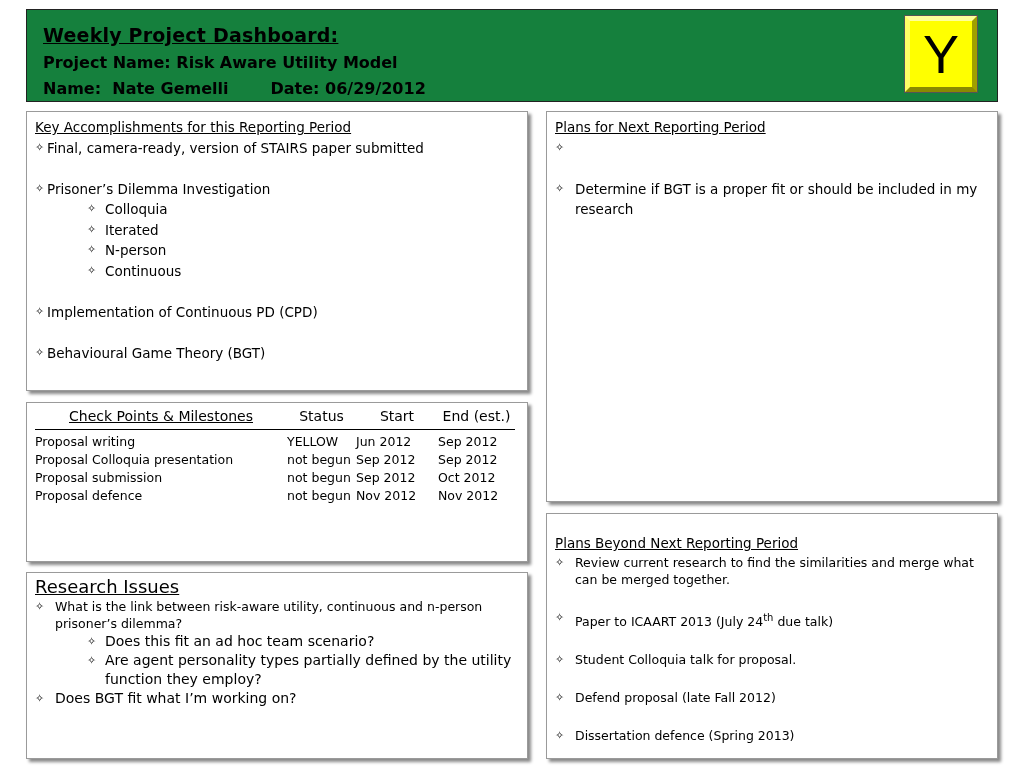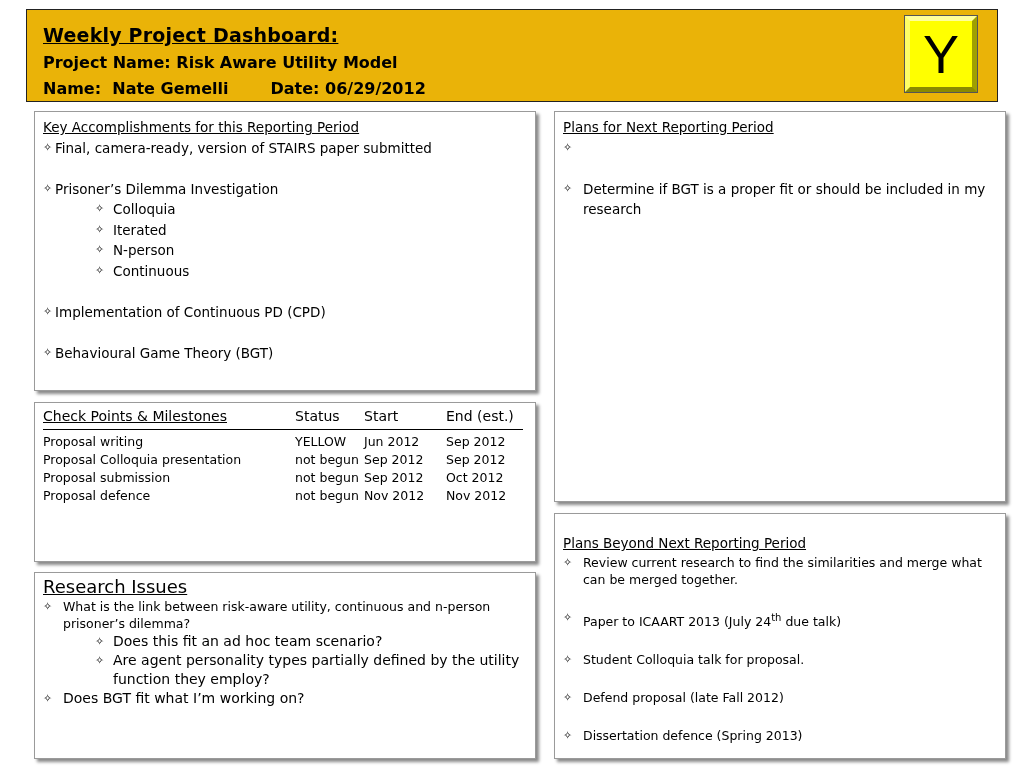--- a/index.html
+++ b/index.html
@@ -5,42 +5,42 @@
   html, body { margin: 0; padding: 0; }
   body {
     width: 1024px; height: 768px; overflow: hidden;
     background: #ffffff;
     font-family: "DejaVu Sans", sans-serif;
     color: #000;
     position: relative;
   }
   .header {
     position: absolute; left: 26px; top: 9px; width: 972px; height: 93px;
-    border: 1px solid #222; background: #eab308; box-sizing: border-box;
+    border: 1px solid #222; background: #15803d; box-sizing: border-box;
   }
   .title {
     position: absolute; left: 16px; top: 14px;
     font-size: 19px; font-weight: bold; text-decoration: underline; letter-spacing: 0.2px;
   }
   .sub1 { position: absolute; left: 16px; top: 43px; font-size: 16px; font-weight: bold; }
   .sub2 { position: absolute; left: 16px; top: 69px; font-size: 16px; font-weight: bold; white-space: pre; }
   .sub2 .date { margin-left: 42px; }
   .badge {
     position: absolute; left: 878px; top: 6px; width: 72px; height: 76px;
     background: #ffff00; box-sizing: border-box;
     border-top: 5px solid #ffff99; border-left: 5px solid #ffff66;
     border-right: 5px solid #a0a000; border-bottom: 5px solid #8a8a00;
     outline: 1px solid #555;
     display: flex; align-items: center; justify-content: center;
     font-family: "Liberation Sans", sans-serif; font-size: 54px; color: #000; line-height: 1;
   }
   .panel {
     position: absolute; background: #fff; border: 1px solid #9a9a9a; box-sizing: border-box;
     box-shadow: 3px 3px 3px #8a8a8a;
-    font-size: 13.5px; line-height: 20.5px; margin-left: 8px;
+    font-size: 13.5px; line-height: 20.5px;
   }
   .panel .ptitle { font-weight: normal; text-decoration: underline; font-size: 13.5px; }
   .p-acc { left: 26px; top: 111px; width: 502px; height: 280px; padding: 5px 8px; }
   .p-chk { left: 26px; top: 402px; width: 502px; height: 160px; padding: 3px 8px; }
   .p-res { left: 26px; top: 572px; width: 502px; height: 187px; padding: 4px 8px; }
   .p-next { left: 546px; top: 111px; width: 452px; height: 391px; padding: 5px 8px; }
   .p-beyond { left: 546px; top: 513px; width: 452px; height: 246px; padding: 19px 8px; }
 
   .bl { display: flex; }
   .bl .g { width: 12px; flex: none; font-size: 11px; }
@@ -50,21 +50,21 @@
   .hang { display: flex; }
   .hang .g { width: 20px; flex: none; font-size: 11px; }
   .hang.sm { font-size: 12.5px; line-height: 17px; }
   .hang.md { font-size: 14px; line-height: 19px; }
   .subq { padding-left: 52px; display: flex; font-size: 14px; line-height: 19px; }
   .subq .g { width: 18px; flex: none; font-size: 11px; }
   .p-beyond .hang { font-size: 12.5px; line-height: 17px; }
   .p-beyond .spacer { height: 21px; }
 
   table.ms { border-collapse: collapse; font-size: 12.5px; width: 480px; }
-  table.ms th { font-weight: normal; text-align: left; font-size: 14px; padding: 0 0 2px 0; border-bottom: 1px solid #000; }
+  table.ms th { font-weight: normal; text-align: center; font-size: 14px; padding: 0 0 2px 0; border-bottom: 1px solid #000; }
   table.ms th.c0 { text-decoration: none; }
   table.ms td { padding: 0; line-height: 18px; }
   .c0 { width: 252px; } .c1 { width: 69px; } .c2 { width: 82px; }
 </style>
 </head>
 <body>
 
 <div class="header">
   <div class="title">Weekly Project Dashboard:</div>
   <div class="sub1">Project Name:  Risk Aware Utility Model</div>

